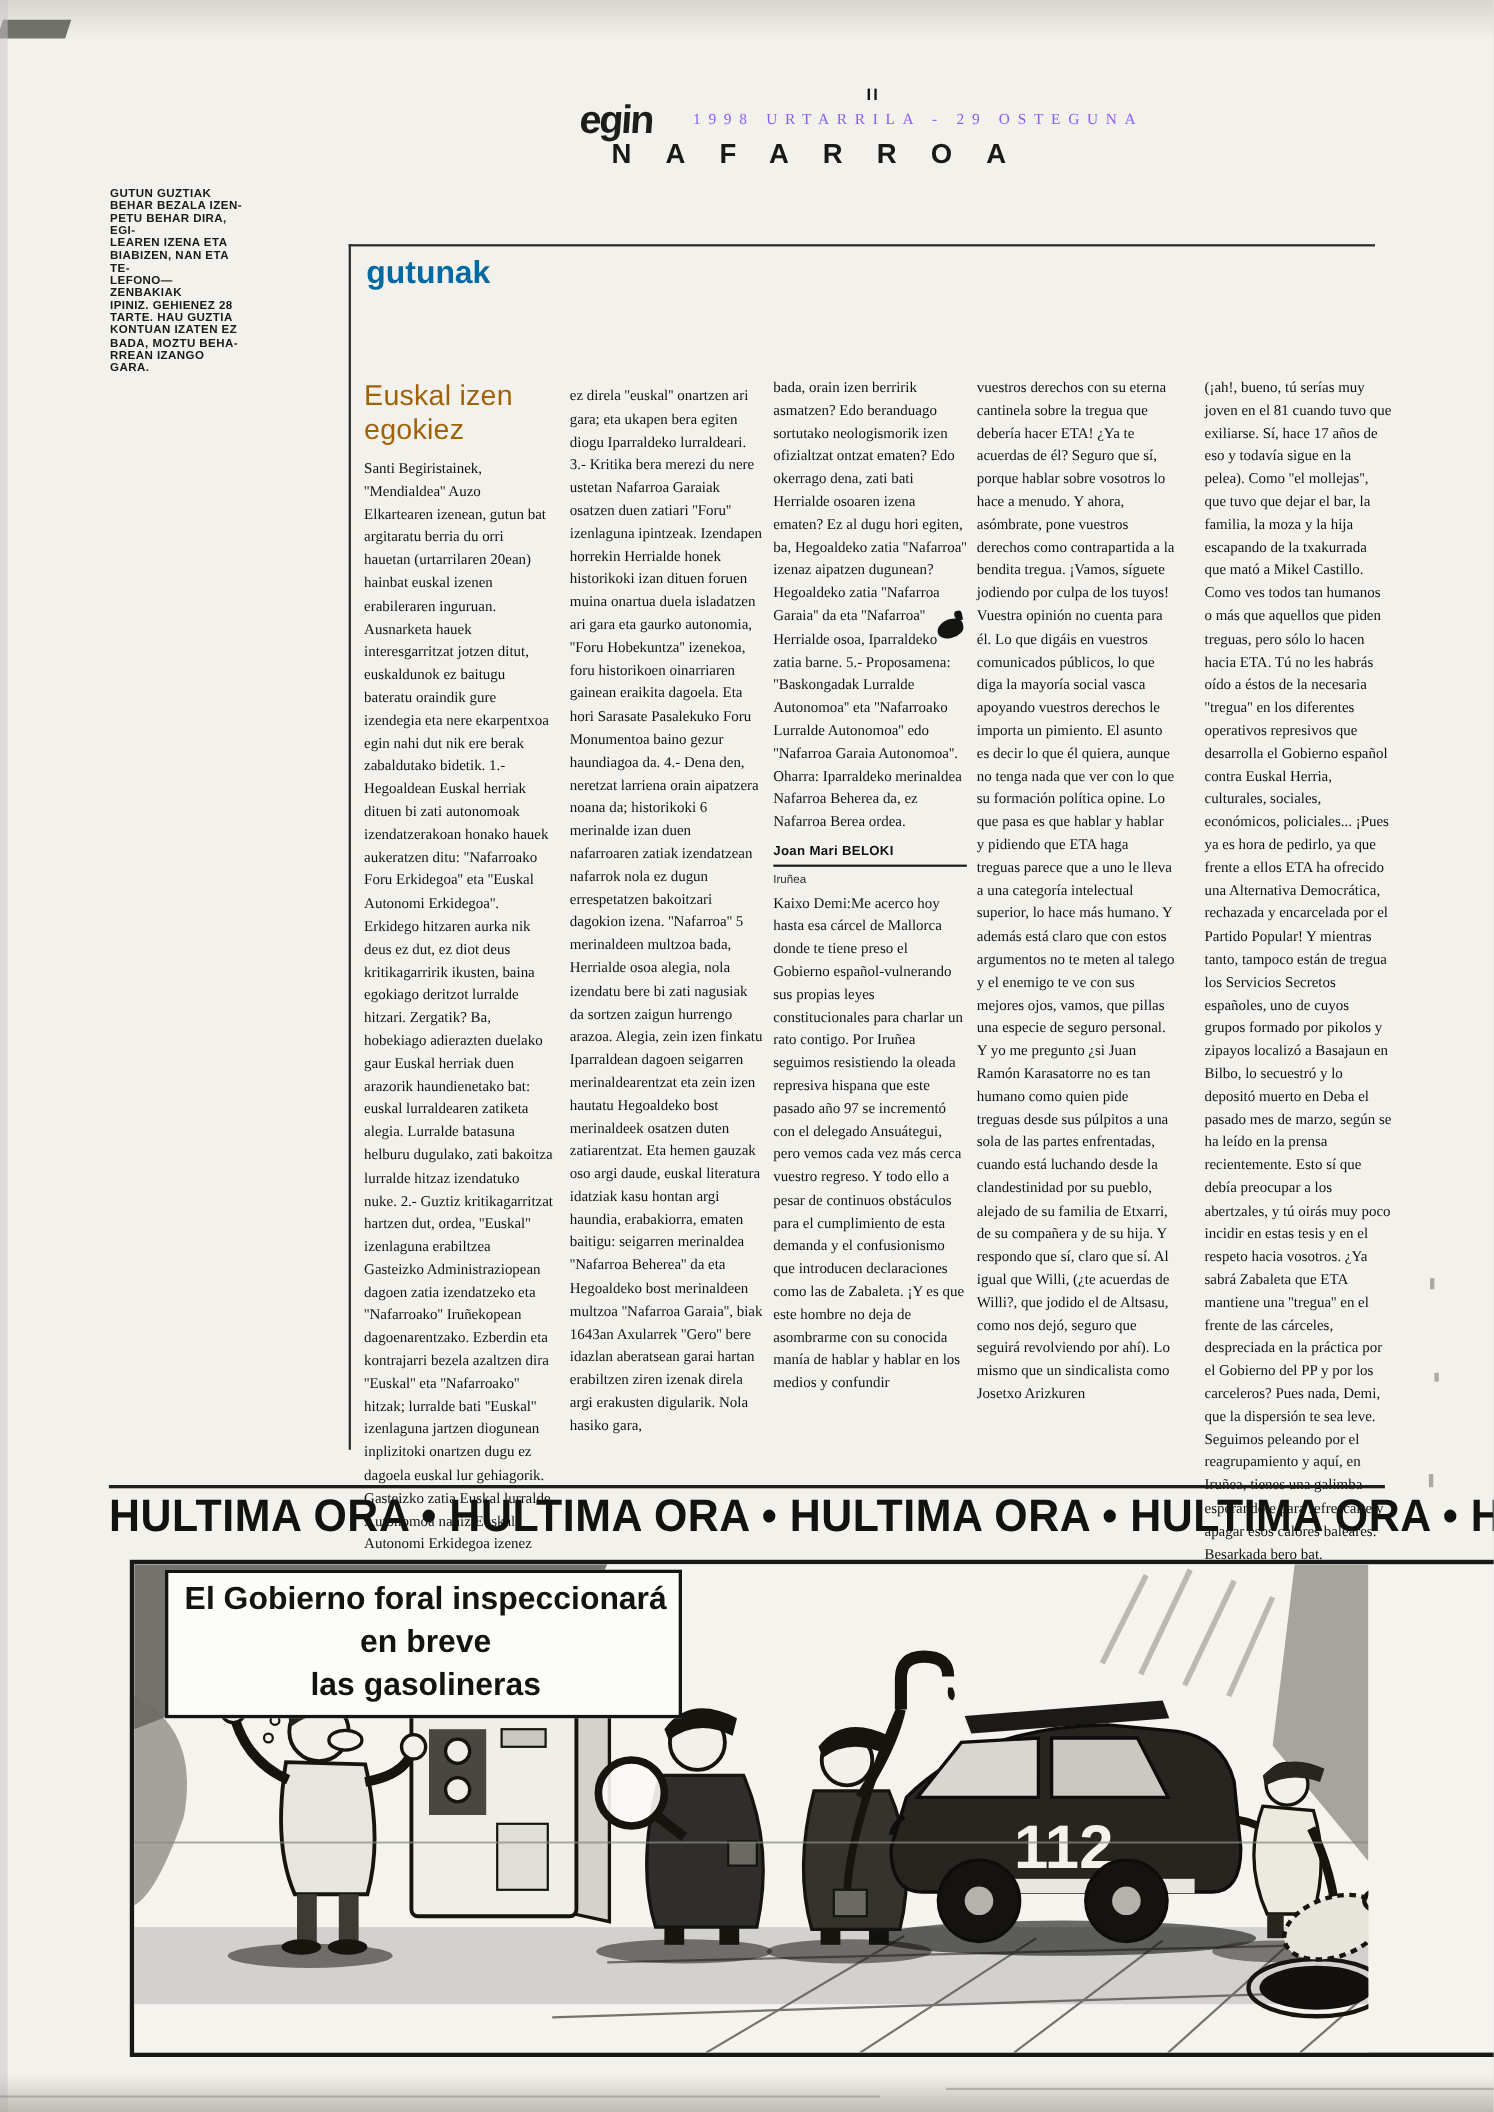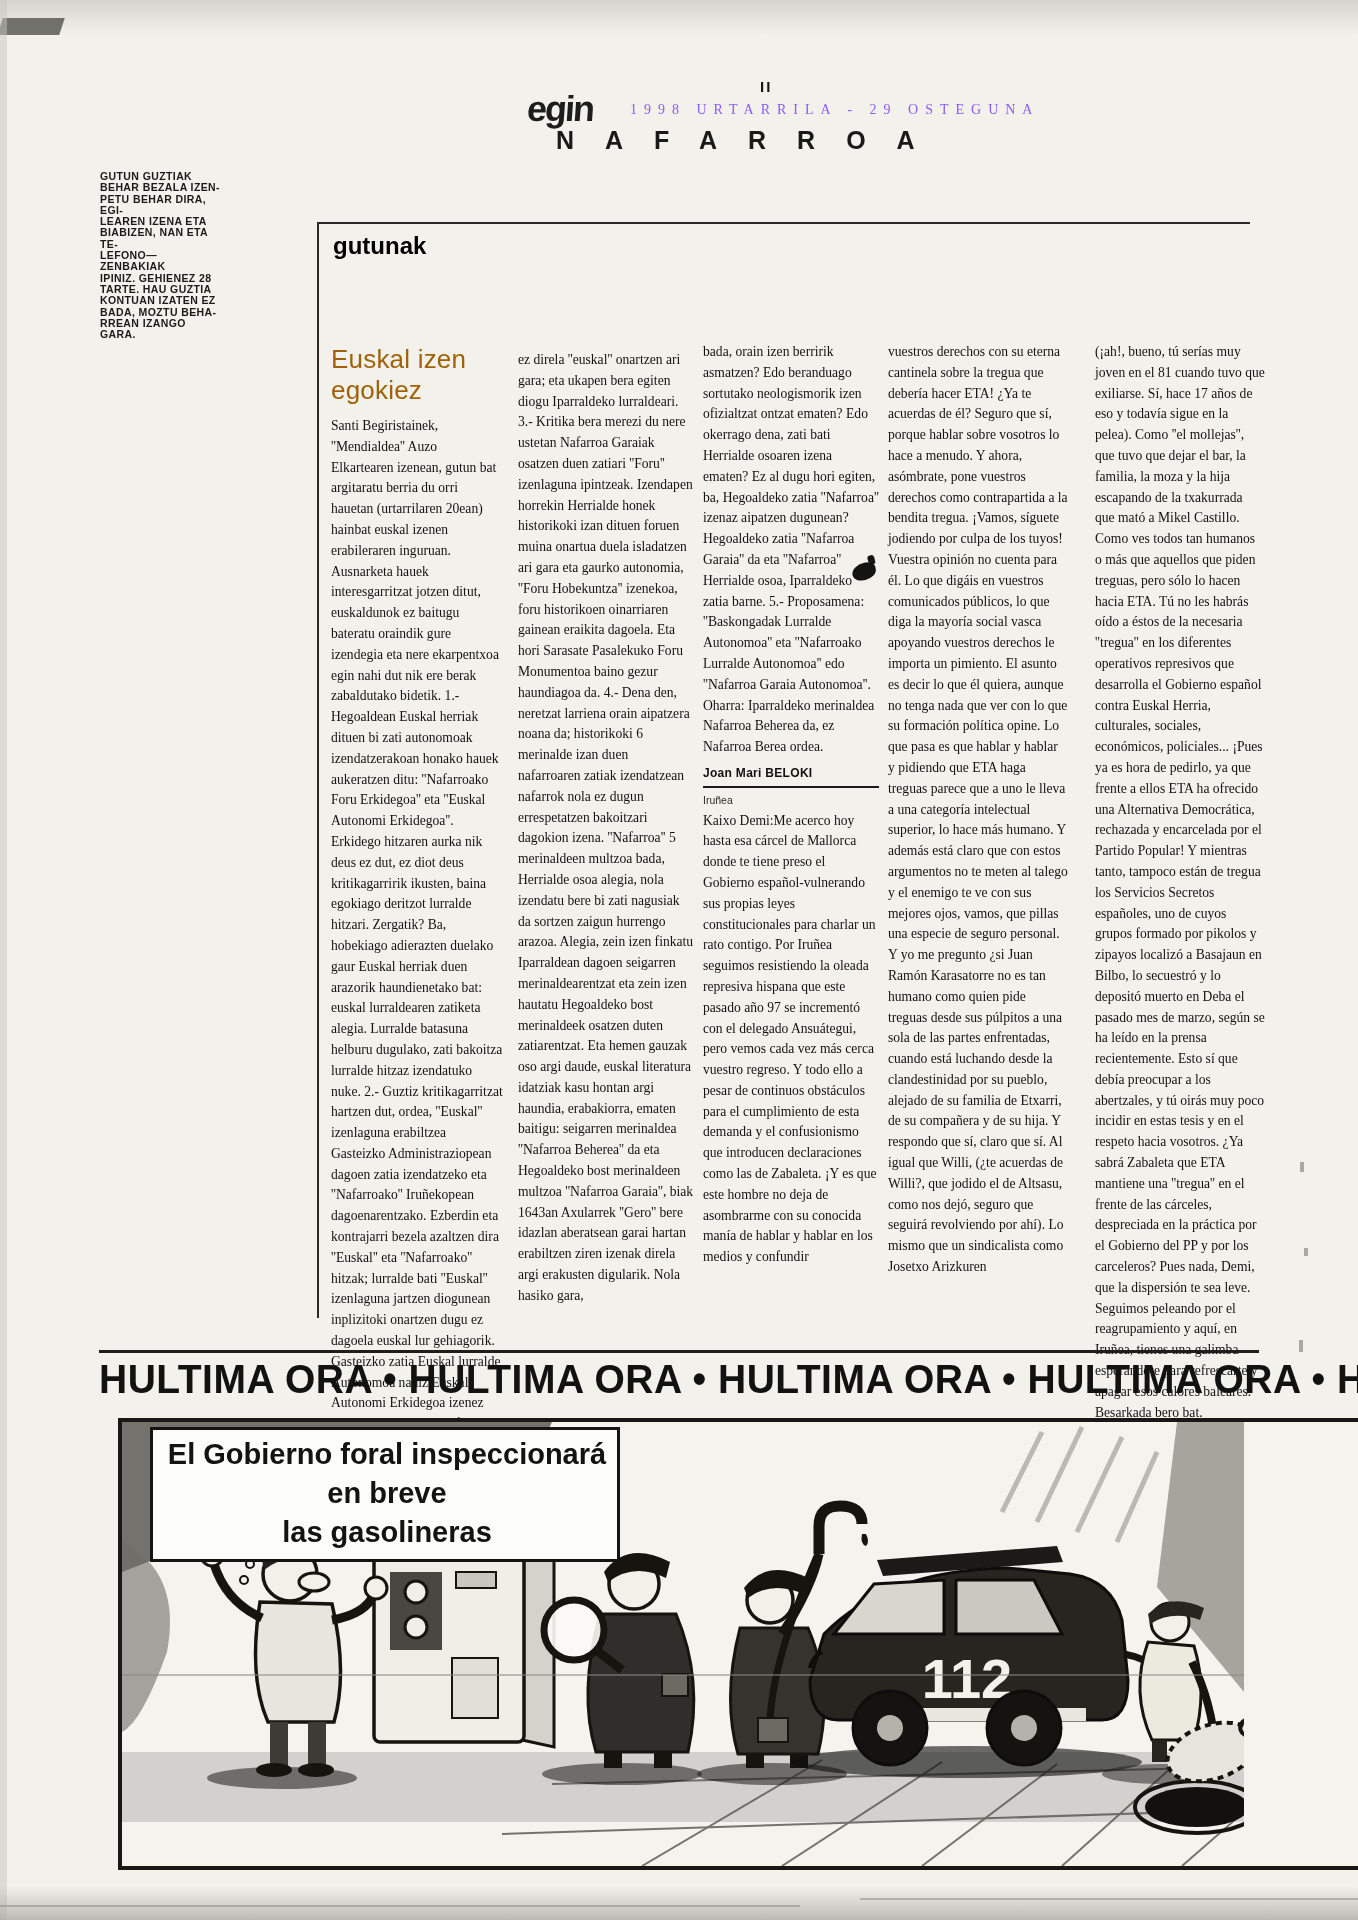--- a/index.html
+++ b/index.html
@@ -13,41 +13,41 @@
     background:linear-gradient(#b9b8b3,rgba(242,241,236,0));opacity:.5;}
   .scan-band-bottom{position:absolute;left:0;top:1886px;width:1358px;height:34px;
     background:linear-gradient(rgba(242,241,236,0),#a9a8a2);opacity:.75;}
   .scan-corner-mark{position:absolute;left:0;top:18px;width:62px;height:17px;
     background:#53524d;opacity:.8;transform:skewX(-18deg);}
   .scan-streak{position:absolute;height:2px;background:#8c8b86;opacity:.55;}
   .edge-noise{position:absolute;width:4px;background:#6f6e69;opacity:.55;}
   .left-shade{position:absolute;left:0;top:0;width:7px;height:1920px;background:#c7c6c1;opacity:.5;}
 
   
-  .page-marker{position:absolute;left:760px;top:78px;width:40px;text-align:left;
+  .page-marker{position:absolute;left:760px;top:78px;width:40px;text-align:right;
     font-family:"Liberation Sans",sans-serif;font-weight:bold;font-size:15px;letter-spacing:2px;}
   .masthead{position:absolute;left:527px;top:88px;
     font-family:"Liberation Sans",sans-serif;font-weight:bold;font-size:36px;
     letter-spacing:-2px;transform:skewX(-4deg);color:#1d1d1b;}
   .dateline{position:absolute;left:630px;top:102px;width:430px;
     font-family:Liberation Serif, serif;font-size:14px;letter-spacing:7px;color:#8b5cf6;}
   .section-title{position:absolute;left:556px;top:126px;
     font-family:"Liberation Sans",sans-serif;font-weight:bold;font-size:25px;
     letter-spacing:31px;color:#191917;}
 
   
   .margin-notice{position:absolute;left:100px;top:171px;width:120px;
     font-family:"Liberation Sans",sans-serif;font-weight:bold;font-size:10.5px;
     line-height:11.3px;letter-spacing:.4px;white-space:pre-line;color:#1a1a18;}
 
   
   .box-top-rule{position:absolute;left:317px;top:222px;width:933px;height:2px;background:#2a2a28;}
   .box-left-rule{position:absolute;left:317px;top:222px;width:2px;height:1096px;background:#2a2a28;}
   .gutunak-title{position:absolute;left:333px;top:232px;
-    font-family:"Liberation Sans",sans-serif;font-weight:bold;font-size:24px;color:#000000;}
+    font-family:"Liberation Sans",sans-serif;font-weight:bold;font-size:29px;color:#0369a1;}
 
   
   .col{position:absolute;font-size:13.6px;line-height:20.8px;text-align:left;color:#121210;}
   .col1{left:331px;top:344px;width:172px;}
   .col2{left:518px;top:350px;width:176px;}
   .col3{left:703px;top:342px;width:176px;}
   .col4{left:888px;top:342px;width:180px;}
   .col5{left:1095px;top:342px;width:170px;}
   .letter-title{font-family:"Liberation Sans",sans-serif;font-weight:400;
     font-size:26px;line-height:31px;letter-spacing:.2px;color:#a16207;margin:0 0 10px 0;}

